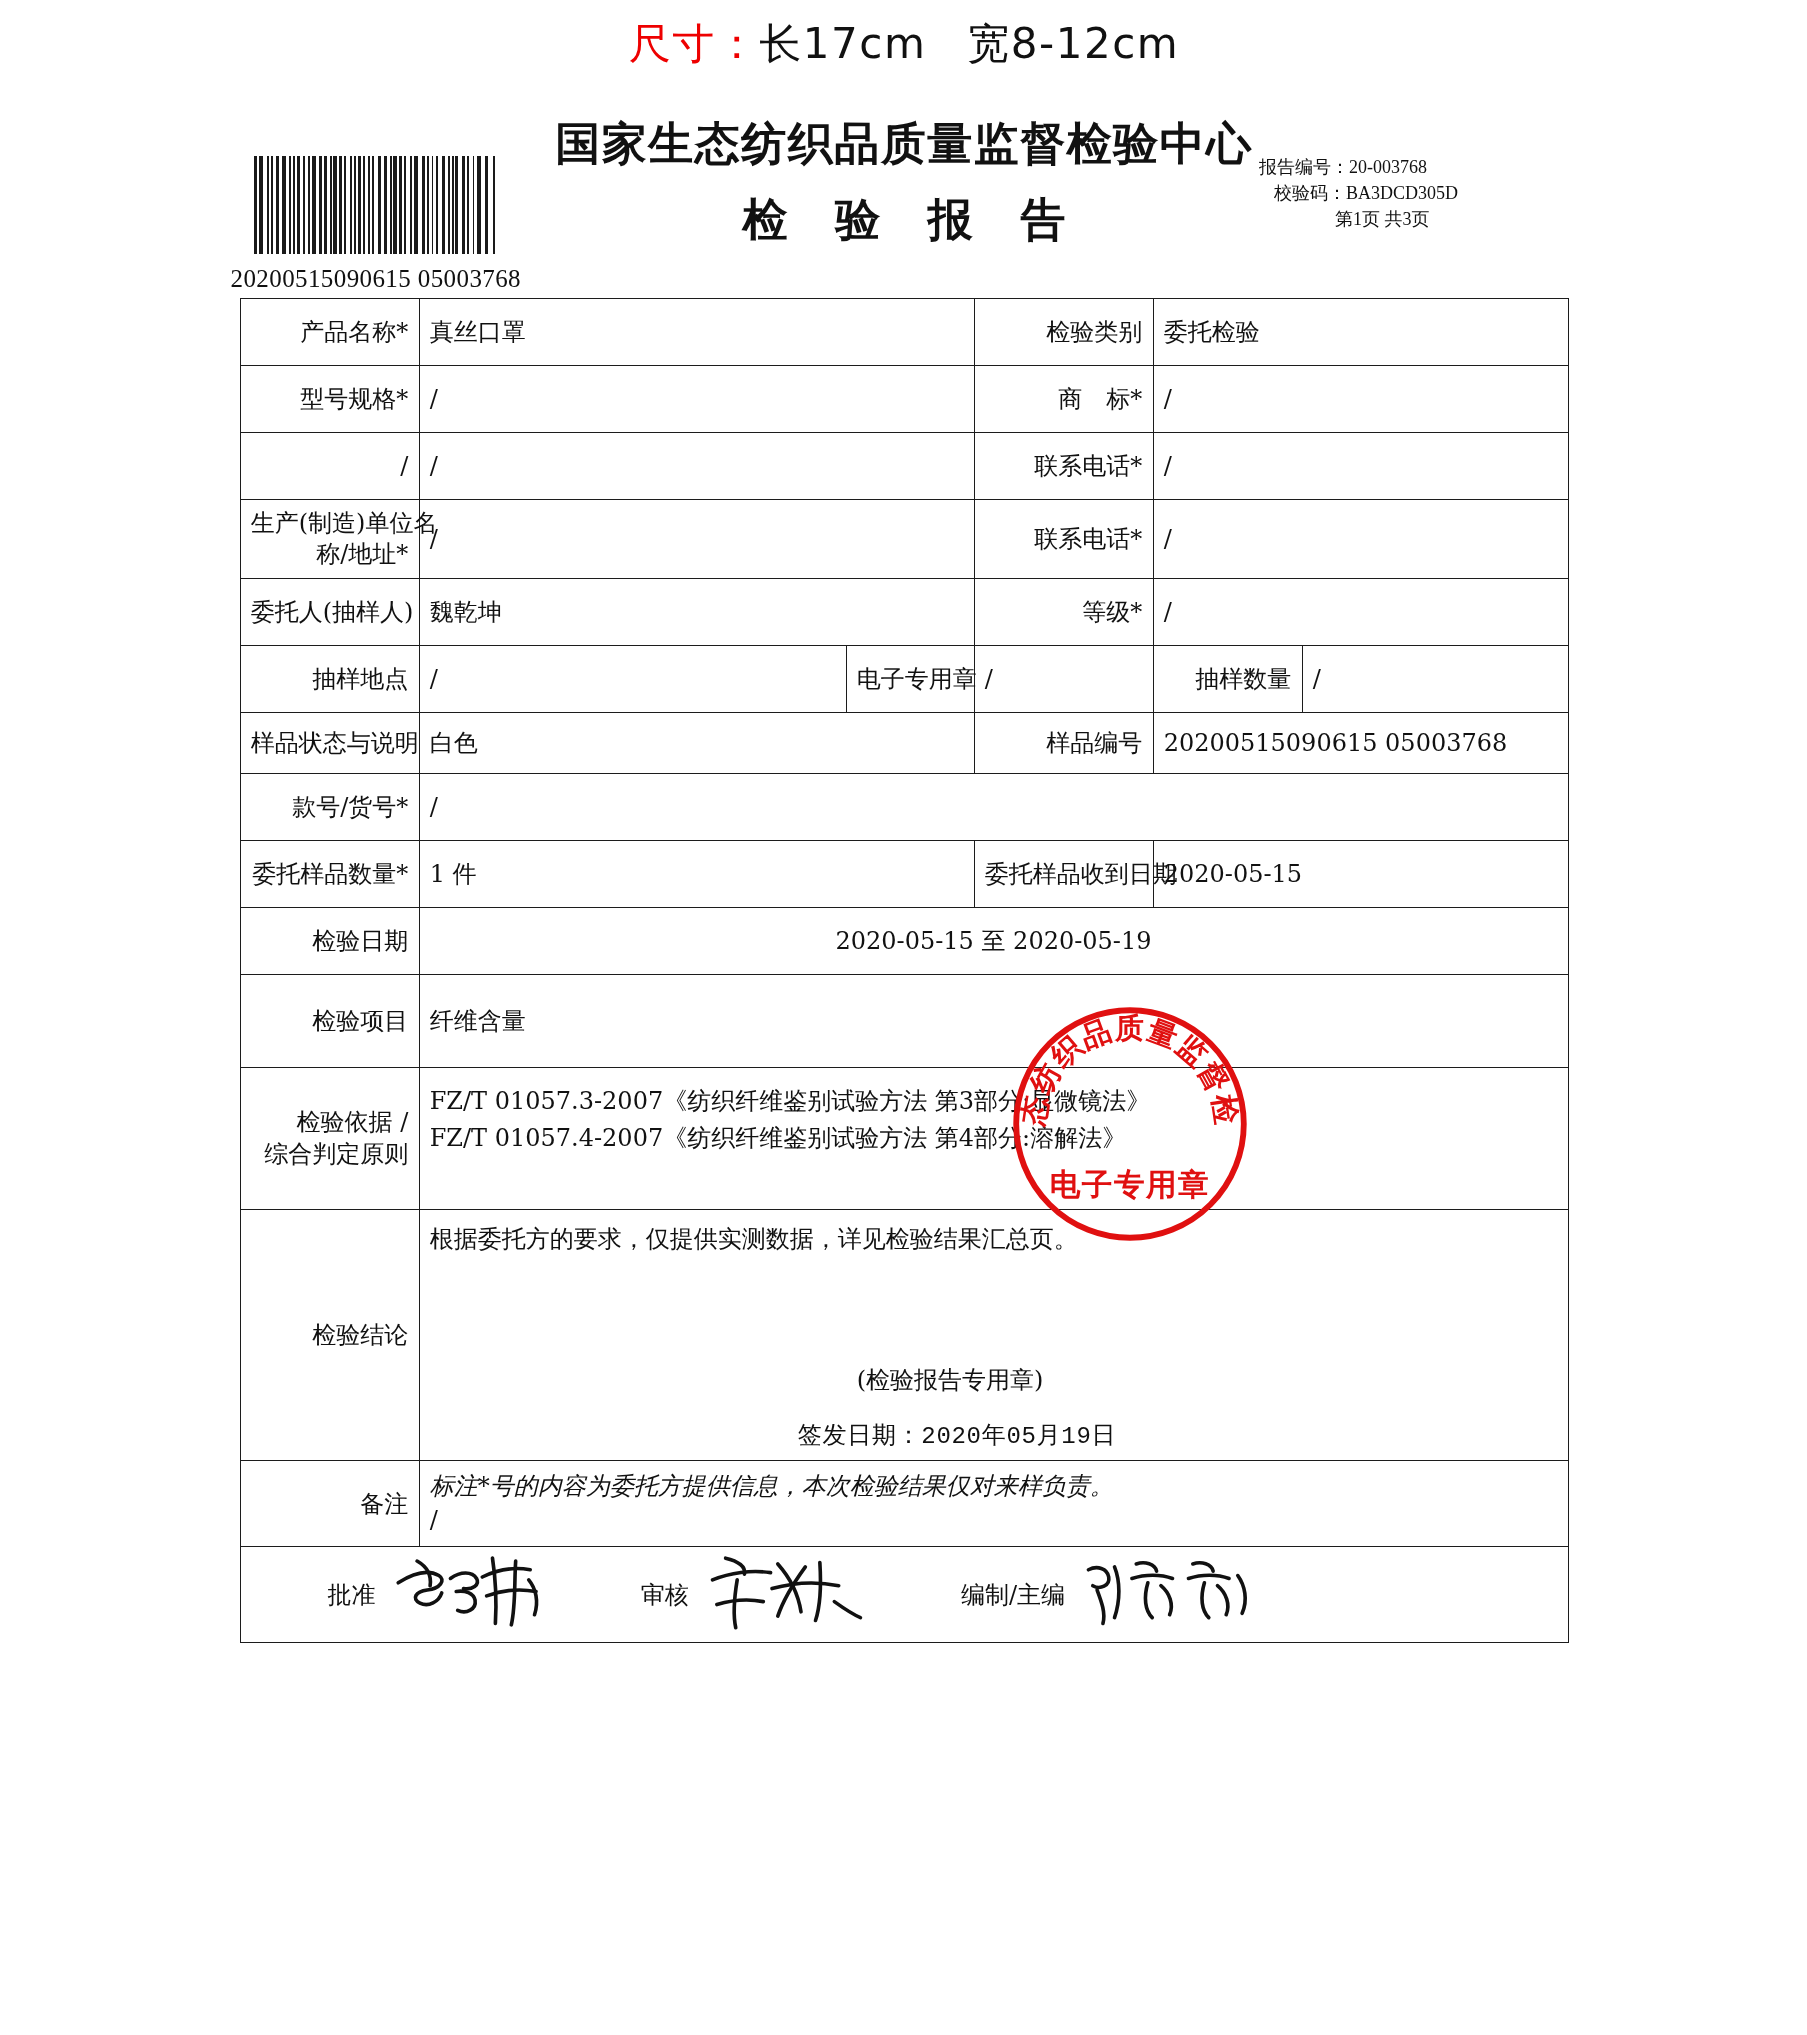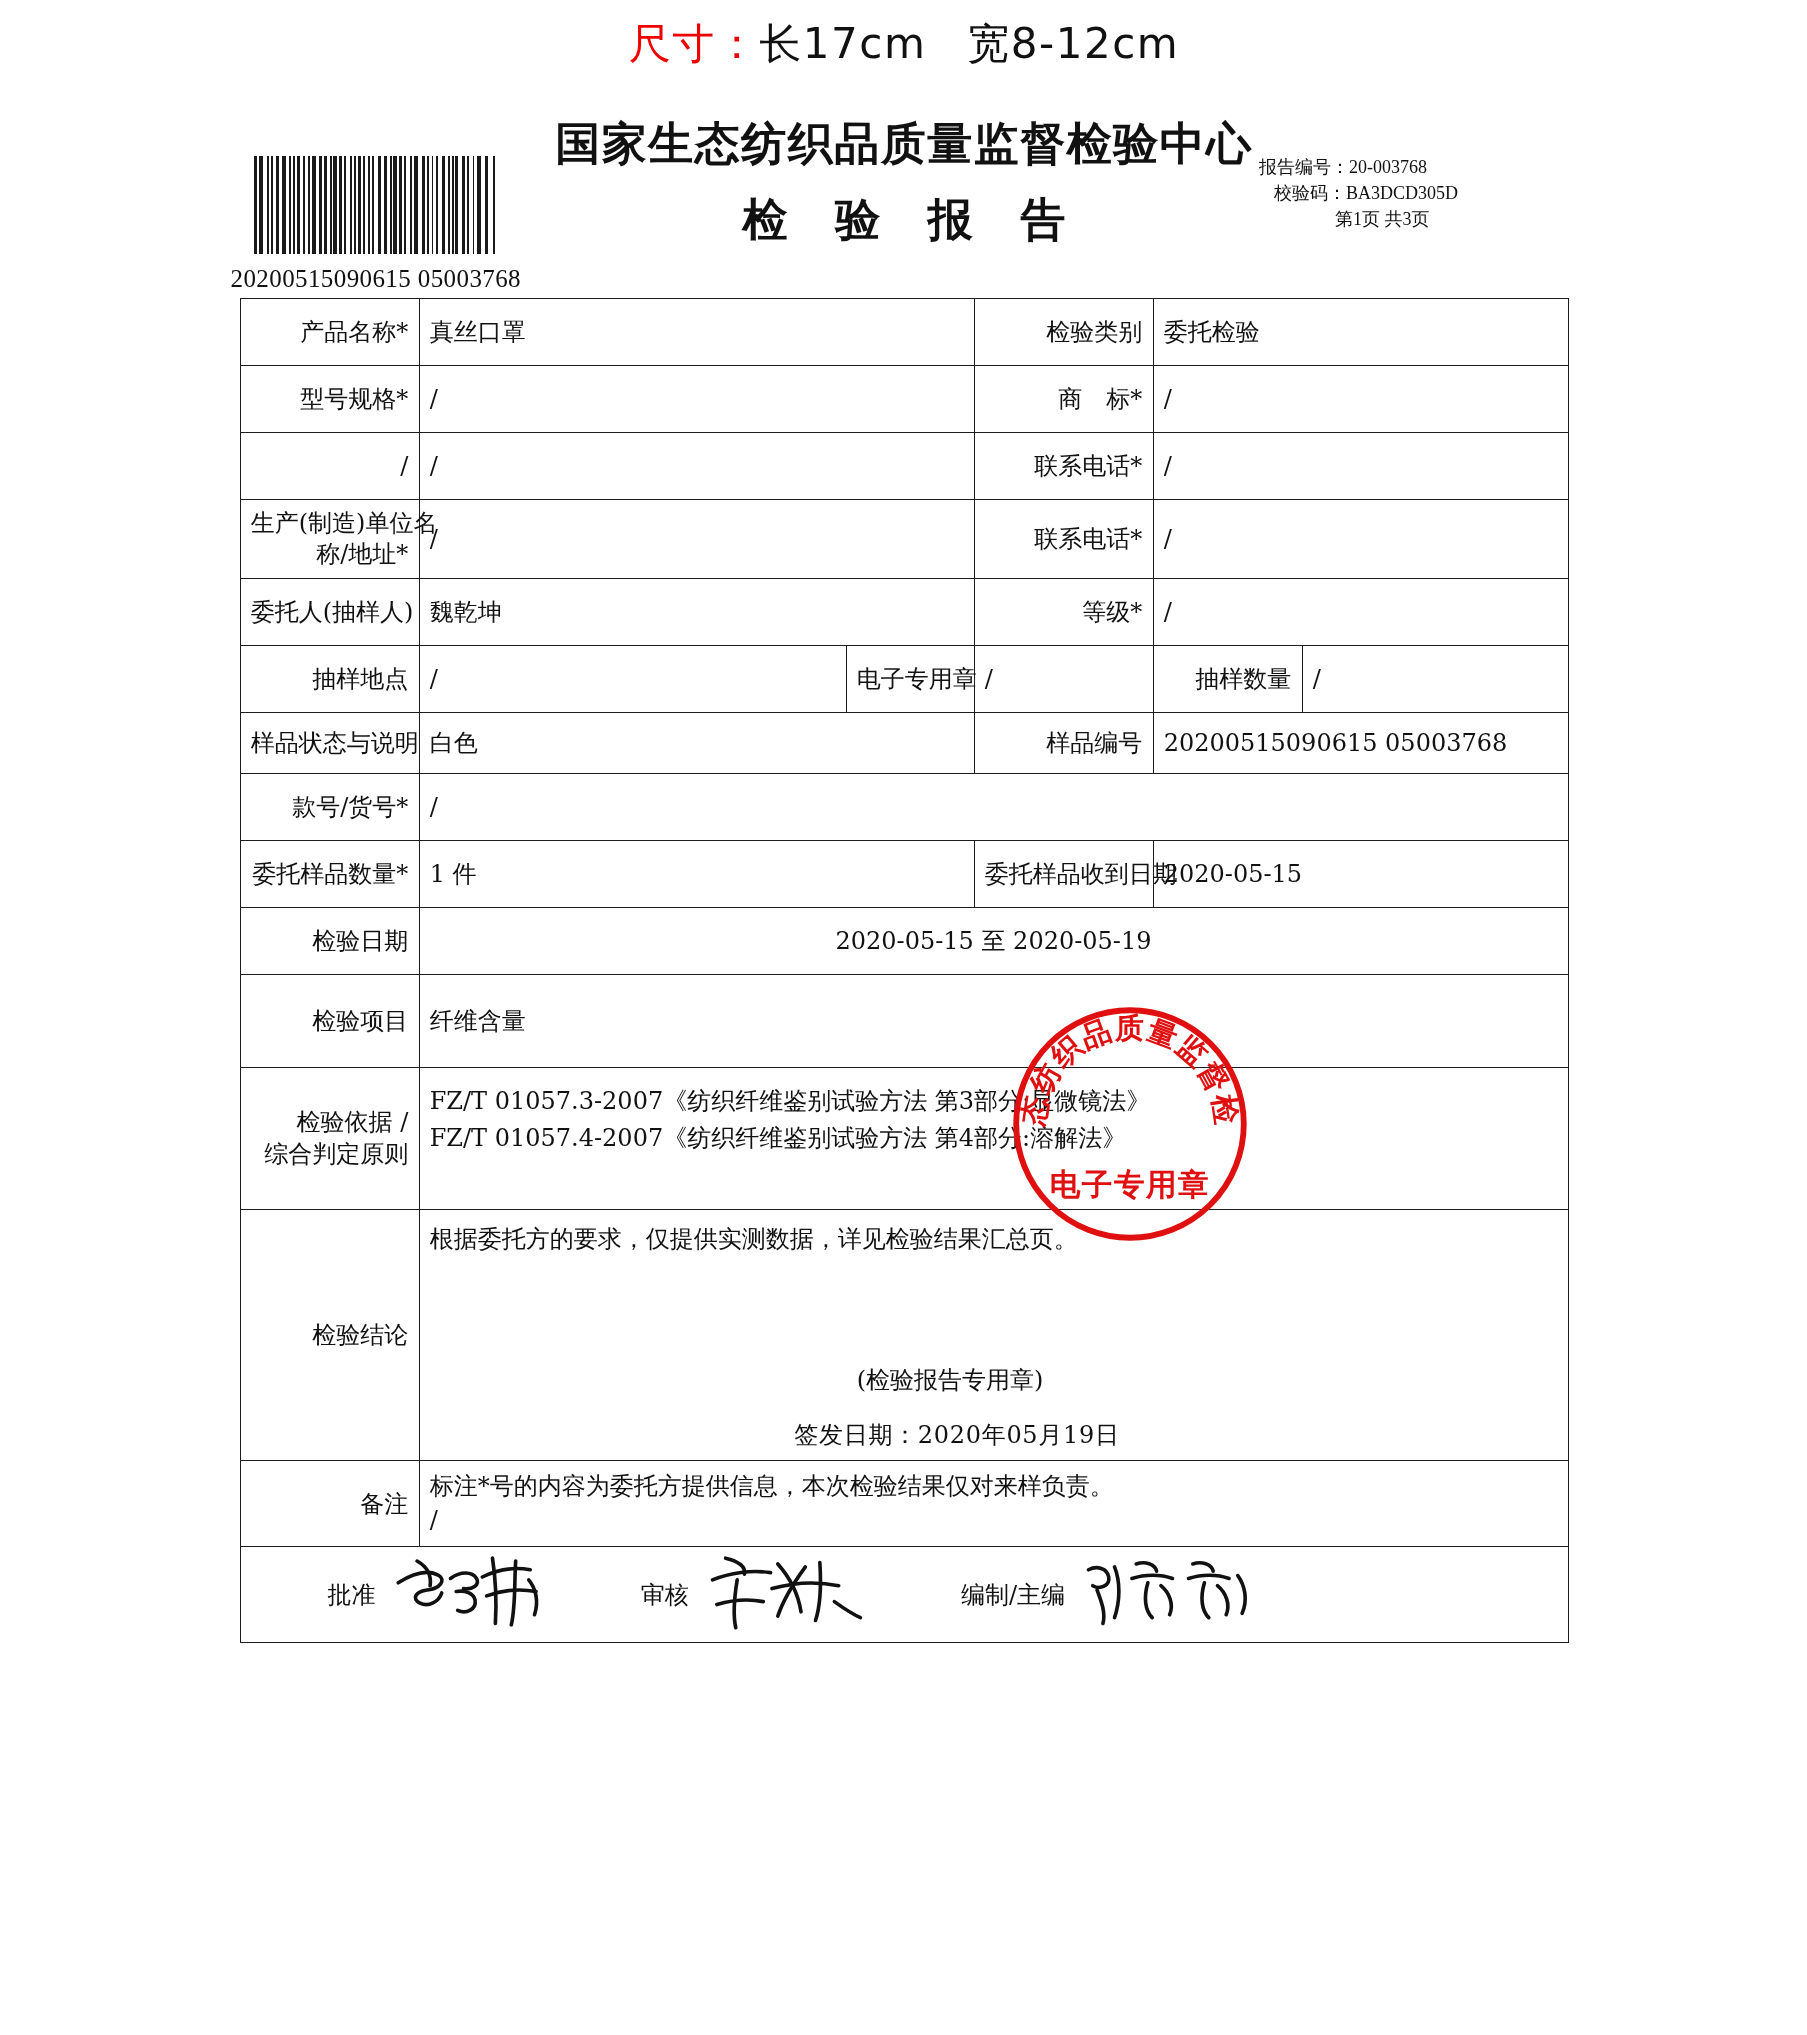--- a/index.html
+++ b/index.html
@@ -126,22 +126,23 @@
   .concl-stamp {
     text-align: center;
     padding-right: 87px;
     margin-top: 109px;
   }
   .concl-date {
     text-align: center;
     padding-right: 73px;
     margin-top: 23px;
     letter-spacing: 0.7px;
-  }
-  .remark-1 { padding-top: 8.7px; }
+    font-family: Liberation Mono, monospace;
+  }
+  .remark-1 { padding-top: 8.7px; font-style: italic; }
   .remark-2 { padding-top: 4.4px; padding-bottom: 7.3px; }
 
   
   .sig-row-cell { height: 95px; position: relative; padding: 0 !important; }
   .sig-flex {
     display: flex;
     align-items: center;
     height: 95px;
     padding-left: 87px;
   }

